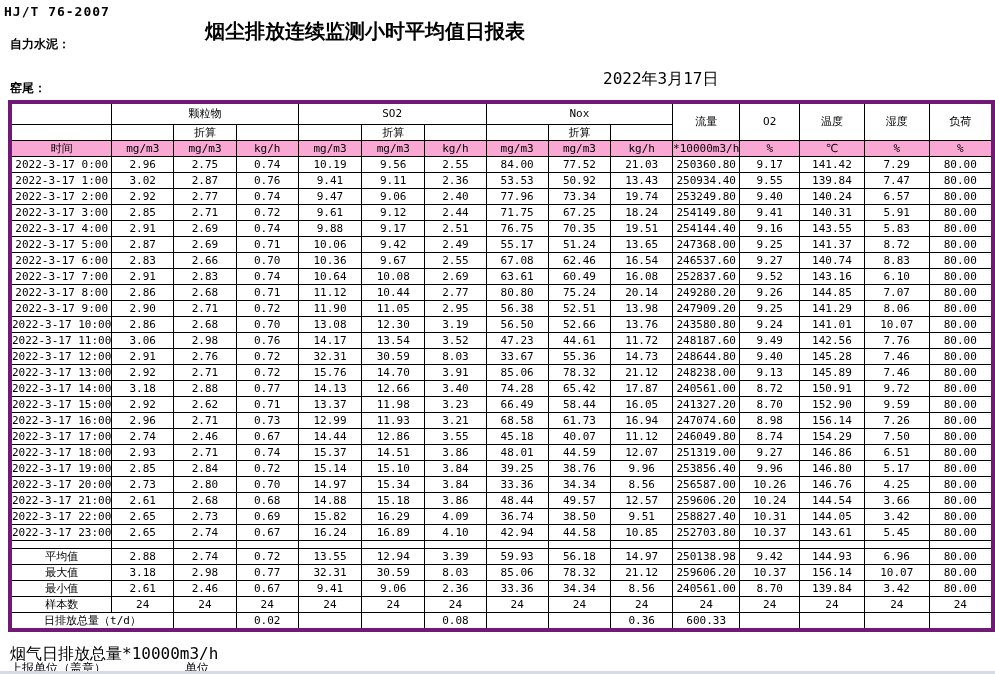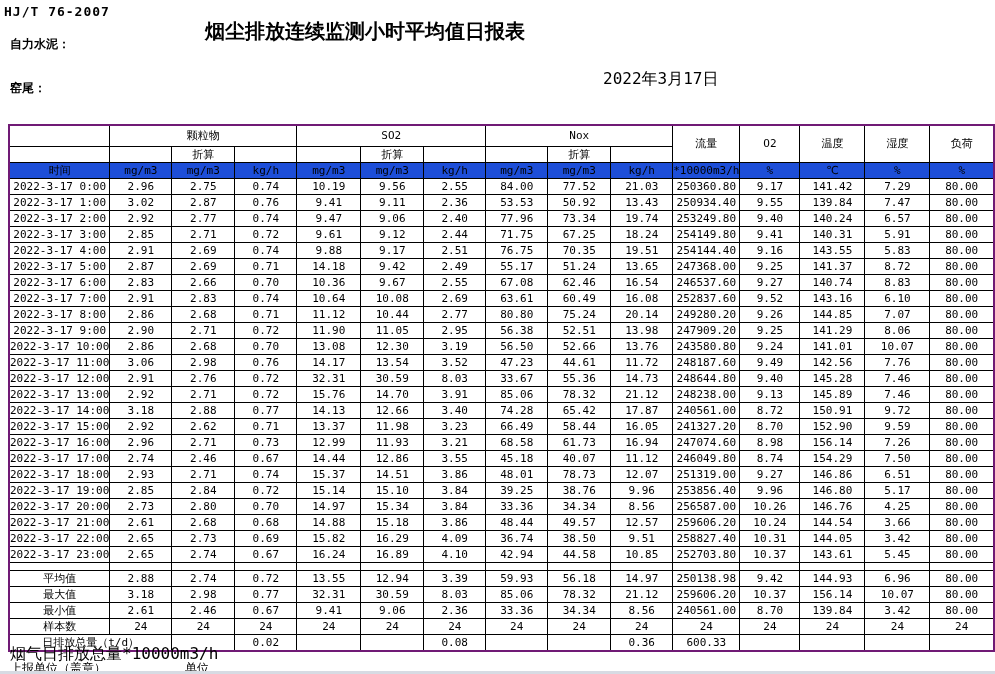--- a/index.html
+++ b/index.html
@@ -4,26 +4,26 @@
 <style>
   html,body{margin:0;padding:0;background:#fff;}
   .sheet{position:relative;width:995px;height:674px;background:#ffffff;overflow:hidden;
          font-family:"DejaVu Sans Mono","DejaVu Sans",monospace;color:#000;}
   .hdr-code{position:absolute;left:4px;top:4px;font-weight:bold;font-size:13px;letter-spacing:1px;}
   .title{position:absolute;left:0;top:18px;width:730px;text-align:center;font-weight:bold;font-size:20px;}
   .company{position:absolute;left:10px;top:36px;font-weight:bold;font-size:12px;}
   .kiln{position:absolute;left:10px;top:68px;font-weight:bold;font-size:12px;margin-top:12px;}
   .date{position:absolute;left:603px;top:69px;font-size:16px;}
   table.report{position:absolute;left:8px;top:100px;border-collapse:collapse;table-layout:fixed;
-               border:2px solid #701a75;margin-top:24px;}
+               border:4px solid #701a75;}
   table.report td{border:1px solid #000;height:15px;line-height:15px;font-size:11px;
                   text-align:center;padding:0;white-space:nowrap;overflow:hidden;}
   thead td{font-size:12px;}
   tr.h1 td{height:20px;line-height:20px;}
-  tr.green td{background:#1d4ed8;}
+  tr.green td{background:#f9a8d4;}
   tr.spacer td{height:7px;line-height:7px;}
   td.sum-label{font-size:12px;}
   td.total-label{text-align:left;padding-left:3px;font-size:12px;}
   .footer1{position:absolute;left:10px;top:644px;font-size:16px;}
   .footer2a{position:absolute;left:10px;top:660px;font-size:12px;}
   .footer2b{position:absolute;left:185px;top:660px;font-size:12px;}
   .bottombar{position:absolute;left:0;bottom:0;width:995px;height:3px;background:#d7dbe3;}
 </style>
 </head>
 <body>
@@ -179,21 +179,21 @@
           <td>9.16</td>
           <td>143.55</td>
           <td>5.83</td>
           <td>80.00</td>
         </tr>
         <tr>
           <td>2022-3-17 5:00</td>
           <td>2.87</td>
           <td>2.69</td>
           <td>0.71</td>
-          <td>14.18</td>
+          <td>10.06</td>
           <td>9.42</td>
           <td>2.49</td>
           <td>55.17</td>
           <td>51.24</td>
           <td>13.65</td>
           <td>247368.00</td>
           <td>9.25</td>
           <td>141.37</td>
           <td>8.72</td>
           <td>80.00</td>
@@ -404,21 +404,21 @@
         </tr>
         <tr>
           <td>2022-3-17 18:00</td>
           <td>2.93</td>
           <td>2.71</td>
           <td>0.74</td>
           <td>15.37</td>
           <td>14.51</td>
           <td>3.86</td>
           <td>48.01</td>
-          <td>78.73</td>
+          <td>44.59</td>
           <td>12.07</td>
           <td>251319.00</td>
           <td>9.27</td>
           <td>146.86</td>
           <td>6.51</td>
           <td>80.00</td>
         </tr>
         <tr>
           <td>2022-3-17 19:00</td>
           <td>2.85</td>

